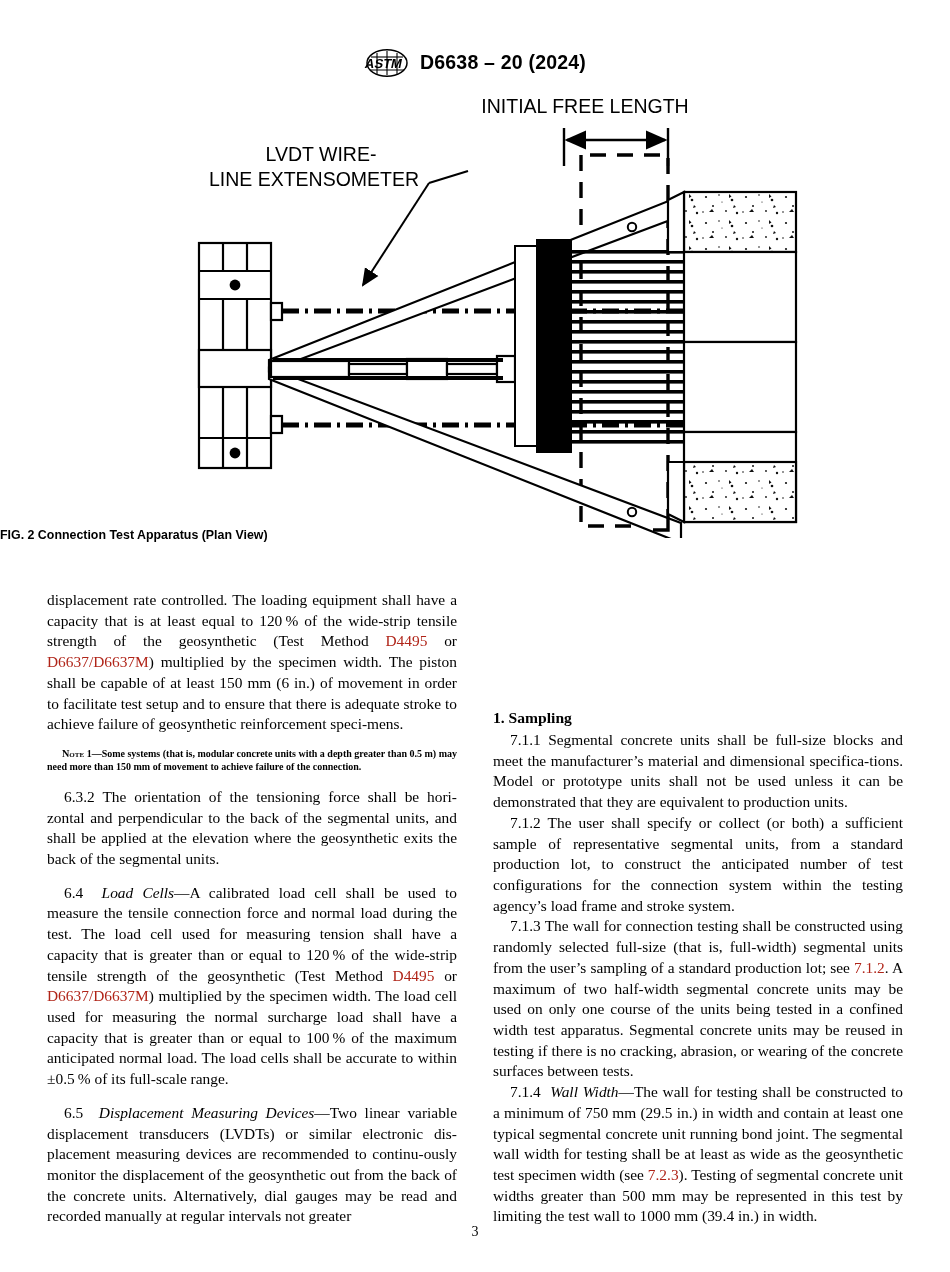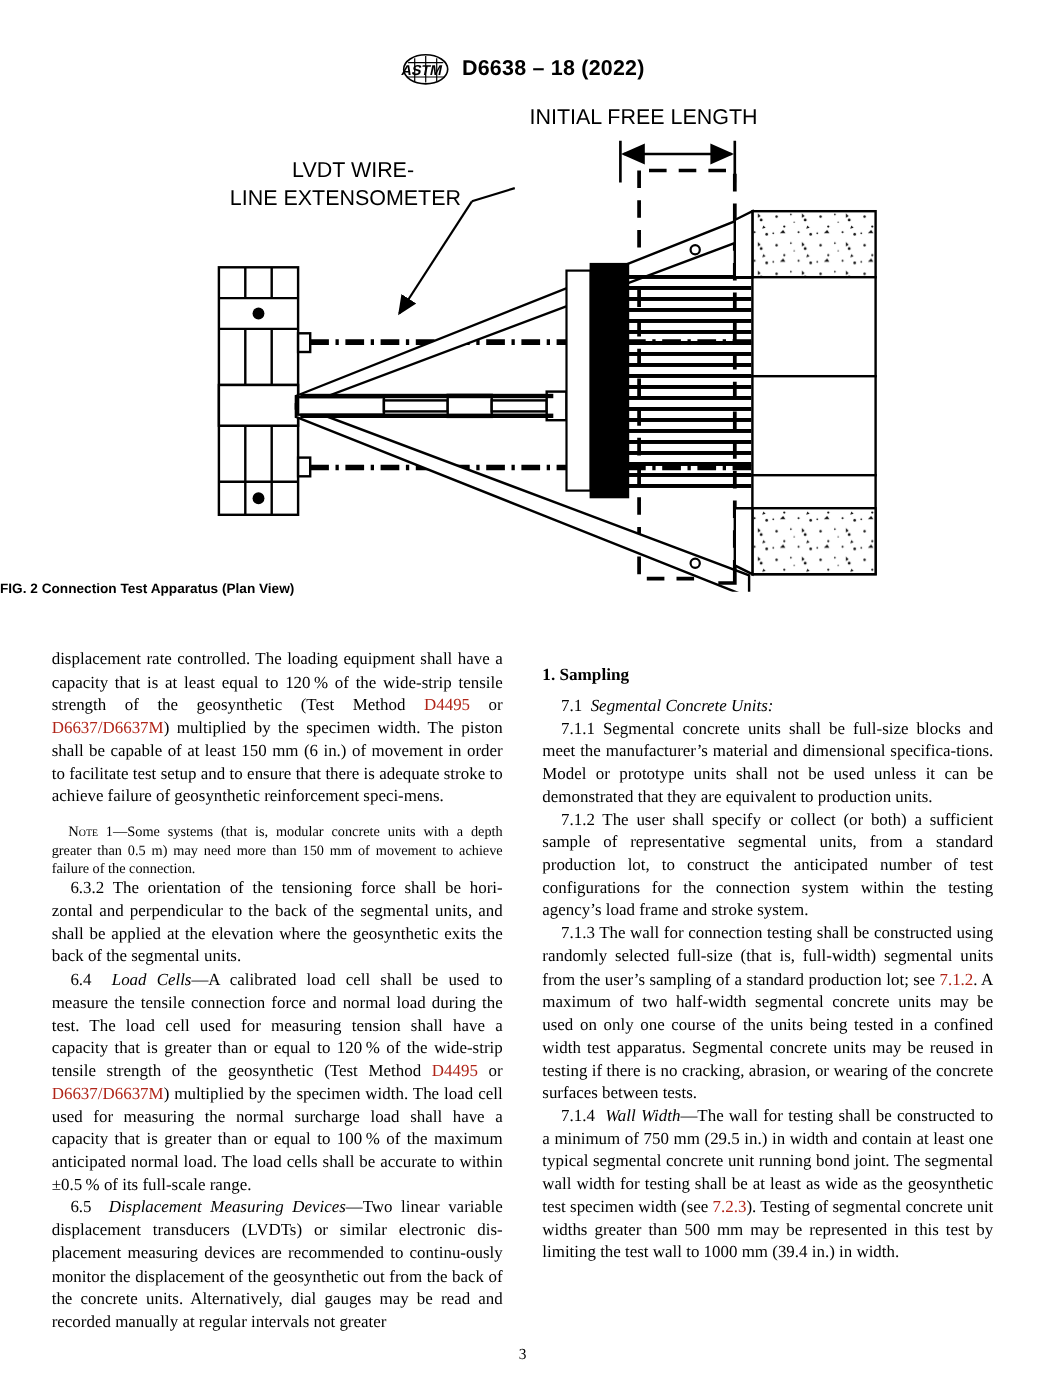--- a/index.html
+++ b/index.html
@@ -65,41 +65,43 @@
   }
 
   
   .columns {
     position: absolute;
     top: 590px;
     left: 47px;
     width: 856px;
     display: flex;
     gap: 36px;
+    align-items: flex-end;
   }
   .col { width: 410px; }
 
   p.body {
     margin: 0;
     font-size: 15.4px;
     line-height: 1.345;
     text-align: justify;
     text-justify: inter-word;
     hyphens: manual;
   }
   p.indent { text-indent: 17px; }
-  p.gap { }
+  p.gap { margin-top: 13px; }
   p.gap-sm { margin-top: 9px; }
 
   p.note {
     margin: 0;
-    font-size: 13px;
+    font-size: 10px;
     line-height: 1.29;
     text-align: justify;
     text-indent: 15px;
+    font-weight: bold;
   }
   p.note.gap { margin-top: 12px; }
 
   .sec-head {
     margin: 0;
     font-size: 15.6px;
     font-weight: bold;
     font-family: "Liberation Serif", serif;
   }
   .sec-head.gap { margin-top: 15px; margin-bottom: 3px; }
@@ -134,21 +136,21 @@
       </g>
       <g stroke="#000" stroke-width="1.1">
         <line x1="7" y1="9" x2="39" y2="9"></line>
         <line x1="6" y1="22" x2="40" y2="22"></line>
         <line x1="13" y1="5" x2="13" y2="26"></line>
         <line x1="23" y1="3" x2="23" y2="27"></line>
         <line x1="33" y1="5" x2="33" y2="26"></line>
       </g>
     </svg>
   </span>
-  <span class="header-designation">D6638 – 18 (2022)</span>
+  <span class="header-designation">D6638 – 20 (2024)</span>
 </div>
 
 <div class="figure-wrap">
   <svg class="figure-svg" width="620" height="450" viewBox="0 0 620 450">
     <defs>
       <marker id="arrowEnd" markerWidth="9" markerHeight="9" refX="8" refY="4.5" orient="auto">
         <path d="M0,0.5 L9,4.5 L0,8.5 z" fill="#000"></path>
       </marker>
       <marker id="arrowStart" markerWidth="9" markerHeight="9" refX="1" refY="4.5" orient="auto">
         <path d="M9,0.5 L0,4.5 L9,8.5 z" fill="#000"></path>
@@ -316,21 +318,20 @@
     <p class="body indent gap"><span>6.4</span><span>&nbsp;&nbsp;</span><span class="it">Load Cells</span><span>—A calibrated load cell shall be used to measure the tensile connection force and normal load during the test. The load cell used for measuring tension shall have a capacity that is greater than or equal to 120 % of the wide-strip tensile strength of the geosynthetic (Test Method </span><span class="ref">D4495</span><span> or </span><span class="ref">D6637/D6637M</span><span>) multiplied by the specimen width. The load cell used for measuring the normal surcharge load shall have a capacity that is greater than or equal to 100 % of the maximum anticipated normal load. The load cells shall be accurate to within ±0.5 % of its full-scale range.</span></p>
 
     <p class="body indent gap"><span>6.5</span><span>&nbsp;&nbsp;</span><span class="it">Displacement Measuring Devices</span><span>—Two linear variable displacement transducers (LVDTs) or similar electronic dis-placement measuring devices are recommended to continu-ously monitor the displacement of the geosynthetic out from the back of the concrete units. Alternatively, dial gauges may be read and recorded manually at regular intervals not greater</span></p>
   </div>
 
   <div class="col">
 
 
     <p class="sec-head gap">1.  Sampling</p>
 
-    <p class="body indent gap-sm"><span>7.1</span><span>&nbsp;&nbsp;</span><span class="it">Segmental Concrete Units:</span></p>
 
     <p class="body indent"><span>7.1.1</span><span>  Segmental concrete units shall be full-size blocks and meet the manufacturer’s material and dimensional specifica-tions. Model or prototype units shall not be used unless it can be demonstrated that they are equivalent to production units.</span></p>
 
     <p class="body indent"><span>7.1.2</span><span>  The user shall specify or collect (or both) a sufficient sample of representative segmental units, from a standard production lot, to construct the anticipated number of test configurations for the connection system within the testing agency’s load frame and stroke system.</span></p>
 
     <p class="body indent"><span>7.1.3</span><span>  The wall for connection testing shall be constructed using randomly selected full-size (that is, full-width) segmental units from the user’s sampling of a standard production lot; see </span><span class="ref">7.1.2</span><span>. A maximum of two half-width segmental concrete units may be used on only one course of the units being tested in a confined width test apparatus. Segmental concrete units may be reused in testing if there is no cracking, abrasion, or wearing of the concrete surfaces between tests.</span></p>
 
     <p class="body indent"><span>7.1.4</span><span>&nbsp;&nbsp;</span><span class="it">Wall Width</span><span>—The wall for testing shall be constructed to a minimum of 750 mm (29.5 in.) in width and contain at least one typical segmental concrete unit running bond joint. The segmental wall width for testing shall be at least as wide as the geosynthetic test specimen width (see </span><span class="ref">7.2.3</span><span>). Testing of segmental concrete unit widths greater than 500 mm may be represented in this test by limiting the test wall to 1000 mm (39.4 in.) in width.</span></p>
 
   </div>

